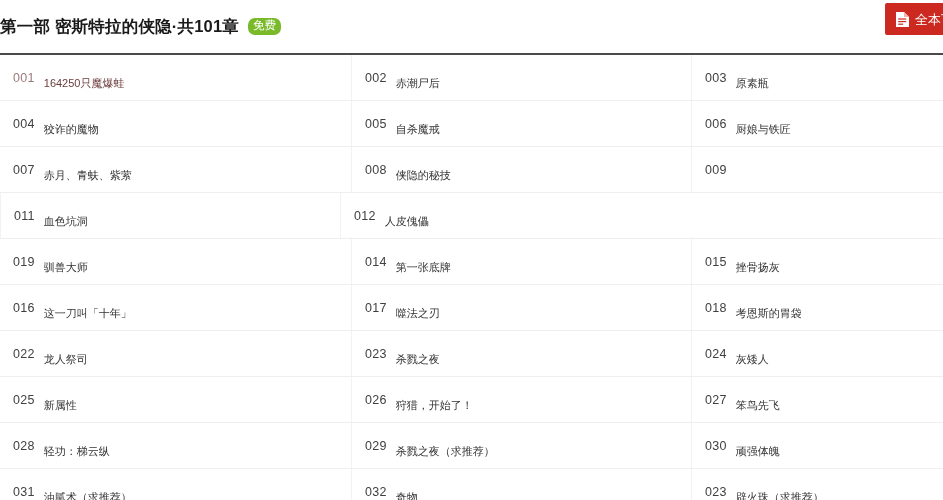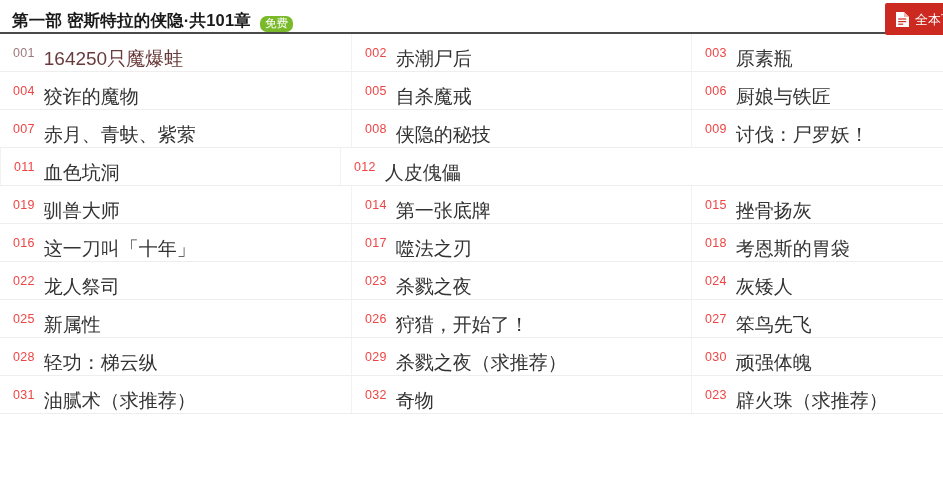--- a/index.html
+++ b/index.html
@@ -15,24 +15,24 @@
   .page {
     position: relative;
     width: 943px;
     height: 500px;
     background: #ffffff;
   }
 
   
   .volume-header {
     position: relative;
-    height: 34px;
-    display: flex;
-    align-items: flex-end;
-    padding: 0 0 0 12px;
+    height: 55px;
+    display: flex;
+    align-items: center;
+    padding: 0 0 0 0;
     border-bottom: 2px solid #4a4a4a;
   }
 
   .volume-title {
     font-size: 16.5px;
     font-weight: bold;
     color: #1a1a1a;
     letter-spacing: 0.2px;
     white-space: nowrap;
   }
@@ -82,47 +82,47 @@
 
   
   .chapter-grid {
     position: relative;
     width: 943px;
   }
 
   .chapter-row {
     display: flex;
     width: 100%;
-    height: 38px;
+    height: 46px;
     border-bottom: 1px solid #eeeeee;
   }
 
   .chapter-cell {
     display: flex;
     align-items: center;
     height: 100%;
     padding-left: 13px;
     overflow: hidden;
     cursor: pointer;
   }
 
   .chapter-cell.col-0 { width: 351px; }
   .chapter-cell.col-1 { width: 340px; border-left: 1px solid #f2f2f2; }
   .chapter-cell.col-2 { width: 252px; border-left: 1px solid #f2f2f2; text-align: right; }
 
   .chapter-index {
     font-size: 12.5px;
-    color: #ef4444;
+    color: #404040;
     margin-right: 9px;
     letter-spacing: 0.3px;
     flex: 0 0 auto;
   }
 
   .chapter-name {
-    font-size: 19px;
+    font-size: 11px;
     color: #333333;
     white-space: nowrap;
     overflow: hidden;
     text-overflow: ellipsis;
     margin-top: 12px;
   }
 
   .chapter-cell.visited .chapter-index { color: #9c7a7a; }
   .chapter-cell.visited .chapter-name  { color: #6b3b3b; }
 </style>
@@ -182,21 +182,20 @@
         <div class="chapter-cell col-0">
           <span class="chapter-index">007</span>
           <span class="chapter-name">赤月、青蚨、紫萦</span>
         </div>
         <div class="chapter-cell col-1">
           <span class="chapter-index">008</span>
           <span class="chapter-name">侠隐的秘技</span>
         </div>
         <div class="chapter-cell col-2">
           <span class="chapter-index">009</span>
-          <span class="chapter-name">讨伐：尸罗妖！</span>
         </div>
       </div>
       <div class="chapter-row">
         <div class="chapter-cell col-1">
           <span class="chapter-index">011</span>
           <span class="chapter-name">血色坑洞</span>
         </div>
         <div class="chapter-cell col-2">
           <span class="chapter-index">012</span>
           <span class="chapter-name">人皮傀儡</span>

